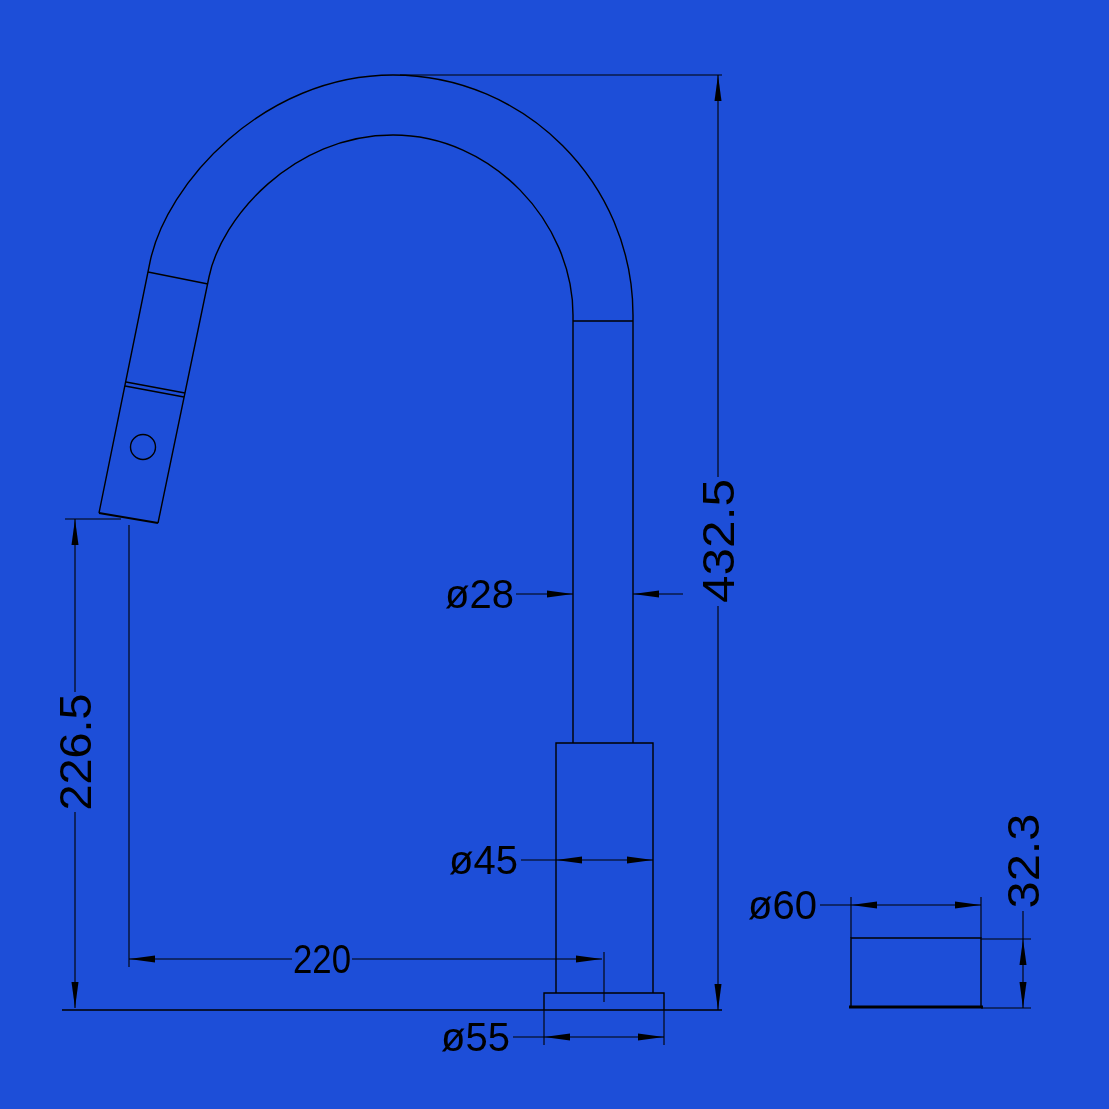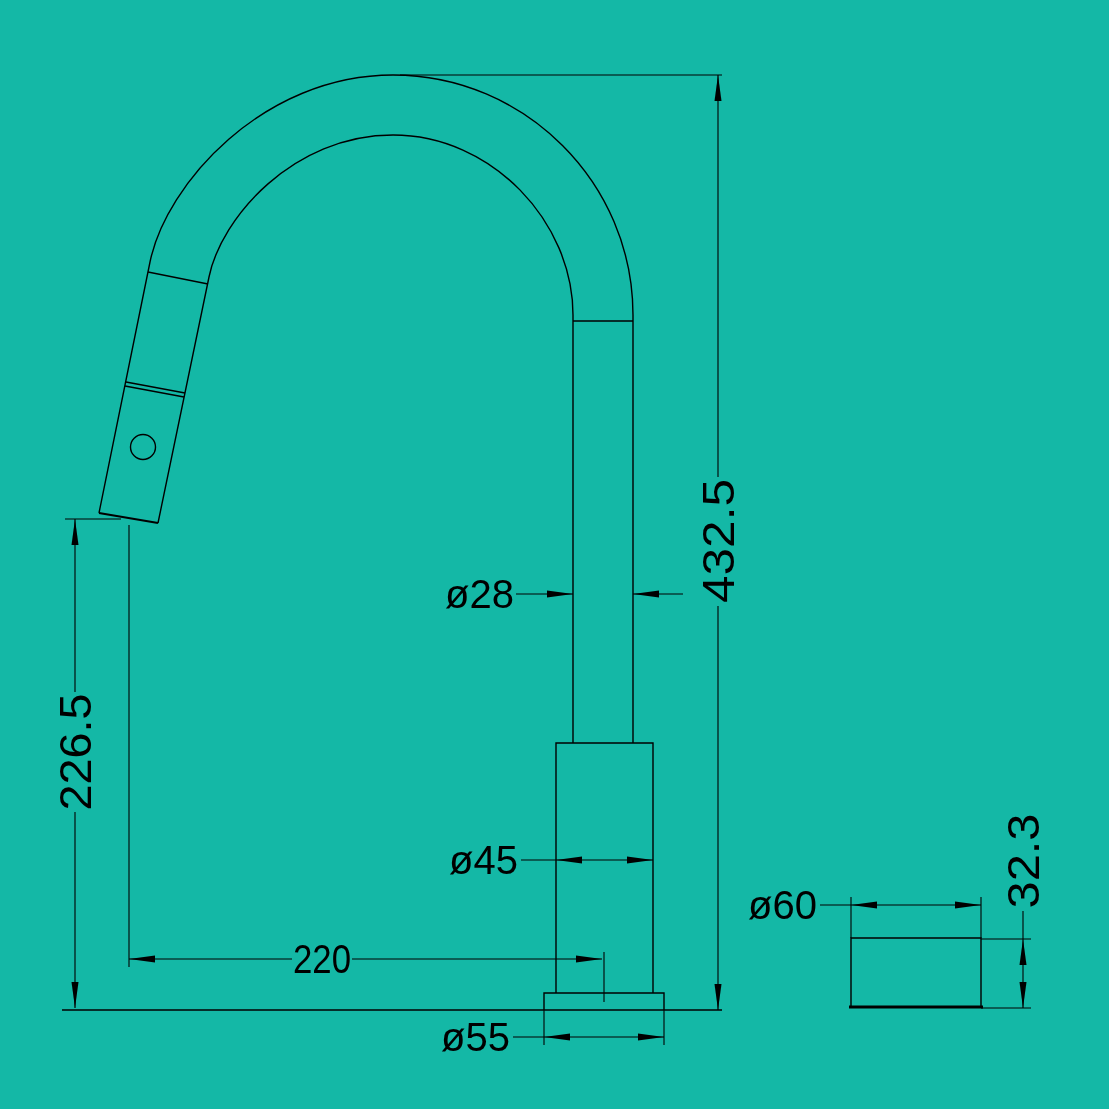--- a/index.html
+++ b/index.html
@@ -4,21 +4,21 @@
 <style>
   html, body {
     margin: 0;
     padding: 0;
     background: #ffffff;
   }
   .sheet {
     width: 1109px;
     height: 1109px;
     position: relative;
-    background: #14b8a6;
+    background: #1d4ed8;
     overflow: hidden;
   }
   svg {
     display: block;
   }
   .geo {
     stroke: #000000;
     fill: none;
     stroke-width: 1.4;
     stroke-linecap: butt;

